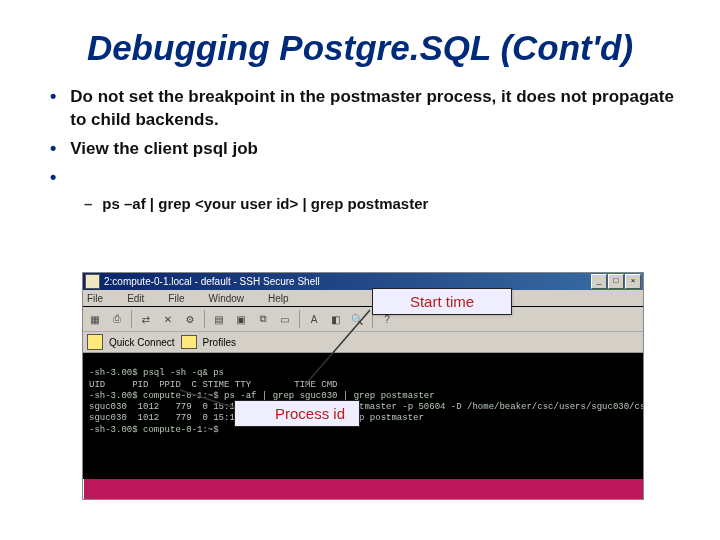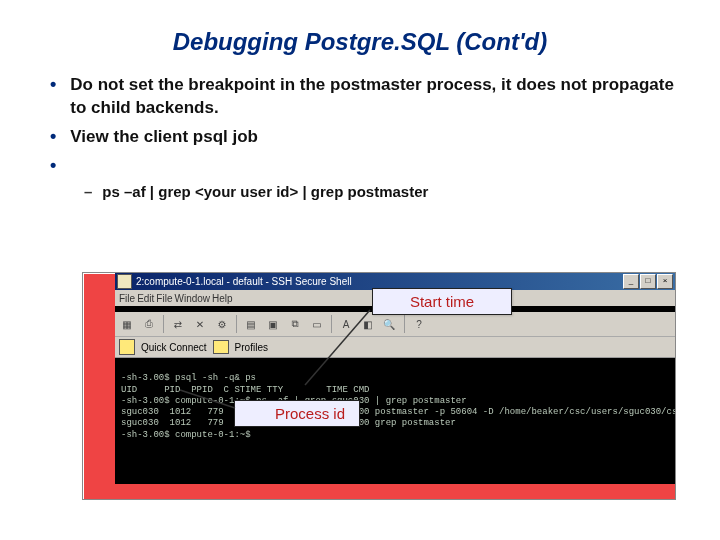--- a/index.html
+++ b/index.html
@@ -7,21 +7,21 @@
     padding: 0;
     width: 720px;
     height: 540px;
     background: #fff;
     font-family: Arial, Helvetica, sans-serif;
     overflow: hidden;
     position: relative;
   }
   .title {
     margin: 28px 40px 18px 40px;
-    font-size: 24px;
+    font-size: 35px;
     font-weight: bold;
     font-style: italic;
     color: #002a7a;
     text-align: center;
   }
   .bullets {
     margin: 0 40px 0 50px;
     font-size: 17px;
     font-weight: bold;
     color: #111;
@@ -48,25 +48,24 @@
     margin-right: 10px;
     color: #333;
   }
   .screenshot-wrap {
     position: absolute;
     left: 82px;
     top: 272px;
     width: 560px;
     height: 226px;
     border: 1px solid #888;
-    background: #ef4444;
+    background: #be185d;
     box-shadow: 1px 1px 0 #fff inset;
     font-family: Tahoma, Arial, sans-serif;
     font-size: 10px;
-    padding-left: 32px;
   }
   .win-titlebar {
     height: 17px;
     background: linear-gradient(to right,#0a246a,#3a6ea5);
     display: flex;
     align-items: center;
     padding: 0 2px;
   }
   .win-icon {
     width: 13px;
@@ -98,22 +97,22 @@
     line-height: 11px;
   }
   .win-menu {
     height: 16px;
     background: #d4d0c8;
     display: flex;
     align-items: center;
     padding-left: 4px;
     font-size: 10px;
     color: #333;
-    gap: 2px;
-    border-bottom: 6px solid #000000;
+    gap: 24px;
+    border-bottom: 1px solid #000000;
   }
   .win-toolbar {
     height: 24px;
     background: #d4d0c8;
     display: flex;
     align-items: center;
     padding-left: 2px;
     gap: 2px;
     border-bottom: 1px solid #aaa;
   }

